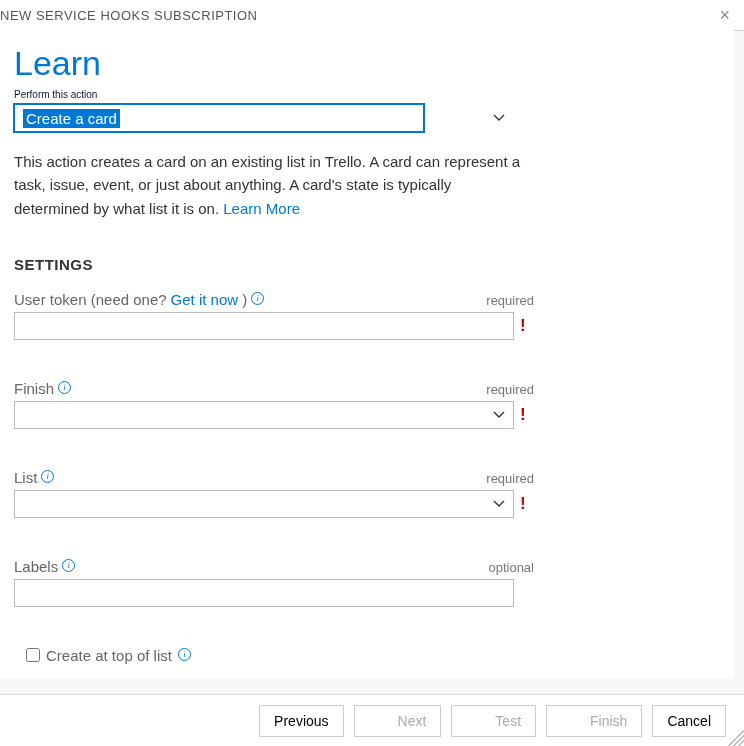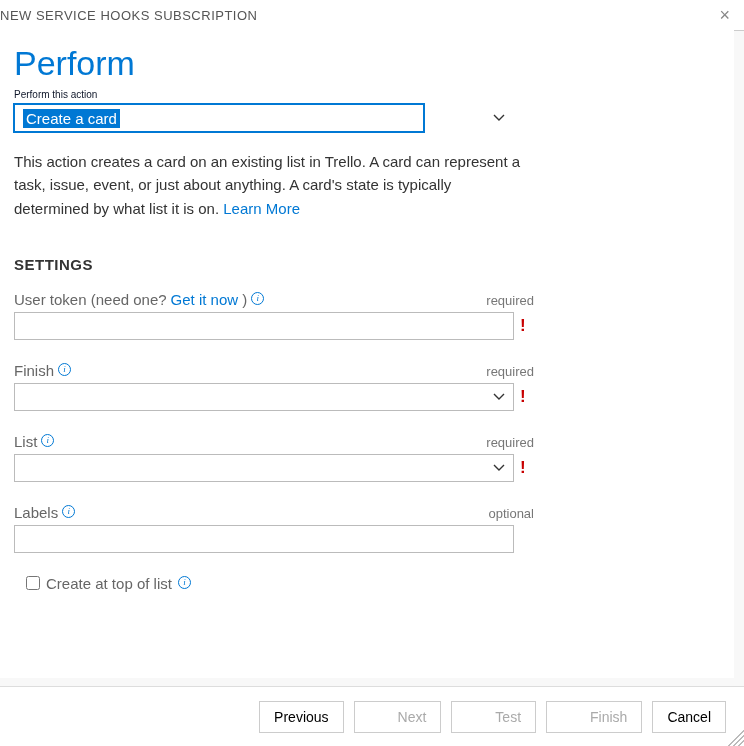--- a/index.html
+++ b/index.html
@@ -108,21 +108,21 @@
       max-width: 510px;
     }
     .description a, .link { color: #0078d4; text-decoration: none; cursor: pointer; }
     .settings-heading {
       font-size: 15px;
       font-weight: 700;
       letter-spacing: 0.5px;
       margin-top: 36px;
       margin-bottom: 18px;
     }
-    .form-row { margin-bottom: 22px; width: 520px; position: relative; }
+    .form-row { margin-bottom: 40px; width: 520px; position: relative; }
     .row-header {
       display: flex; justify-content: space-between; align-items: baseline;
       margin-bottom: 4px;
     }
     .row-label { font-size: 15px; color: #666; display: flex; align-items: center; gap: 4px;}
     .req-tag { font-size: 13px; color: #777; }
     .text-input, .combo-input {
       width: 500px; height: 28px;
       border: 1px solid #bbb;
       font-family: inherit; font-size: 14px;
@@ -152,21 +152,21 @@
       cursor: help;
     }
     .checkbox-row {
       display: flex; align-items: center; gap: 6px;
       font-size: 15px; color: #666; padding-left: 12px;
     }
     .checkbox-row input { width: 14px; height: 14px; }
     .footer {
       position: absolute;
       left: 0; right: 0; bottom: 0;
-      height: 60px;
+      height: 52px;
       background: #fff;
       border-top: 1px solid #ddd;
       display: flex;
       justify-content: flex-end;
       align-items: center;
       gap: 10px;
       padding-right: 18px;
     }
     .btn {
       min-width: 72px; height: 32px;
@@ -187,21 +187,21 @@
   </style>
 </head>
 <body>
 
 <div class="dialog-header">
   <span class="dialog-title">NEW SERVICE HOOKS SUBSCRIPTION</span>
   <span class="close-btn">×</span>
 </div>
 
 <div class="scroll-area">
-  <h1 class="page-heading">Perform</h1>
+  <h1 class="page-heading">Learn</h1>
 
   <div class="field-label">Perform this action</div>
   <div class="select-wrap">
     <div class="action-select">
       <div class="action-select-display">
         <span class="action-selected-hl">Create a card</span>
       </div>
     </div>
     <span class="chev">
       <svg width="14" height="14" viewBox="0 0 14 14">

